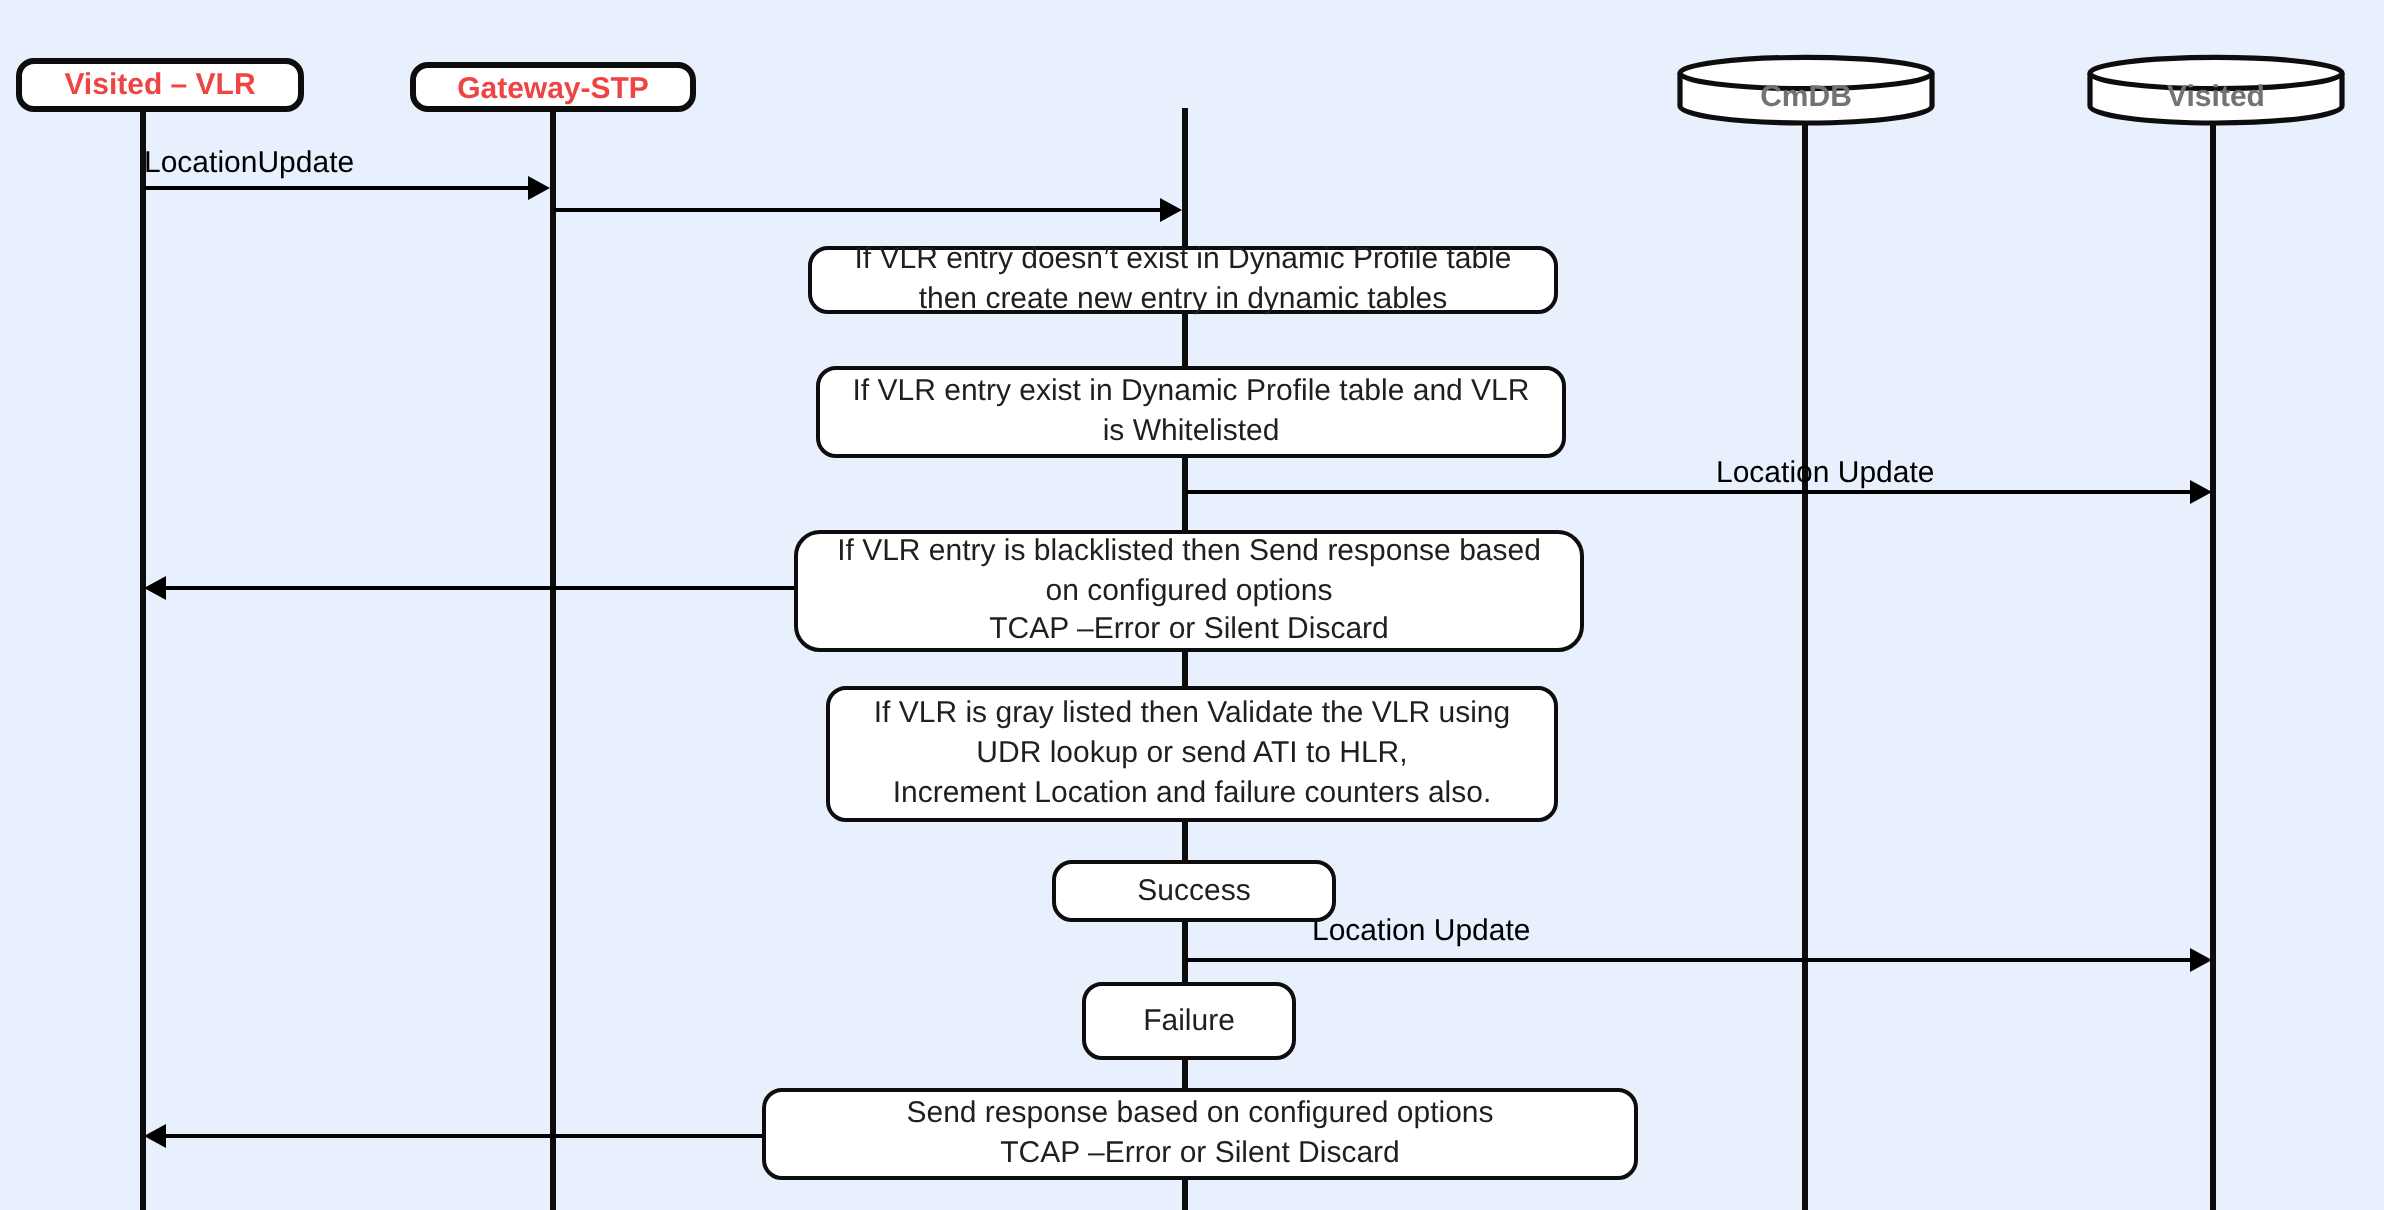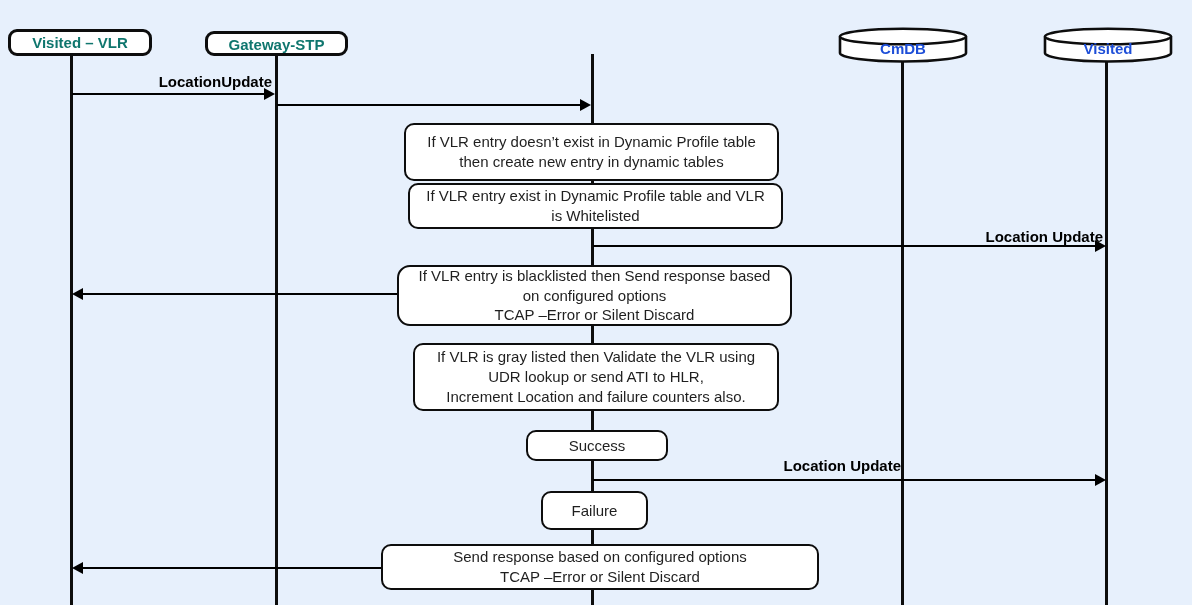--- a/index.html
+++ b/index.html
@@ -10,34 +10,34 @@
     font-family:"Liberation Sans", sans-serif;
     overflow:hidden;
   }
   
   .actor{
     position:absolute;
     background:#fff;
     border:3px solid #0d0d0d;
     border-radius:9px;
     display:flex;align-items:center;justify-content:center;
-    font-weight:bold;font-size:15px;color:#0f766e;
+    font-weight:bold;font-size:15px;color:#ef4444;
     box-sizing:content-box;
   }
   #actor-vlr {left:8;  left:8px;  top:29px; width:138px; height:21px;}
   #actor-gstp{left:205px;top:31px; width:137px; height:19px;align-items:flex-end;}
   #actor-vstp{left:519px;top:32px; width:141px; height:18px;}
   
   .cyl{position:absolute;width:130px;height:37px;}
   #cyl-cmdb{left:838px;top:27px;}
   #cyl-hlr {left:1043px;top:27px;}
   .cyl svg{position:absolute;left:0;top:0;}
   .cyl-label{
     position:absolute;left:0;top:13px;width:100%;
-    text-align:center;font-weight:bold;font-size:15px;color:#1d4ed8;
+    text-align:center;font-weight:bold;font-size:15px;color:#737373;
   }
   
   .lifeline{position:absolute;width:3px;background:#0d0d0d;}
   #ll-vlr {left:70px;  top:55px; height:550px;}
   #ll-gstp{left:275px; top:55px; height:550px;}
   #ll-vstp{left:591px; top:54px; height:551px;}
   #ll-cmdb{left:901px; top:62px; height:543px;}
   #ll-hlr {left:1105px;top:62px; height:543px;}
   
   .msg{position:absolute;height:0;border-top:2px solid #000;}
@@ -51,40 +51,40 @@
     border-top:6px solid transparent;border-bottom:6px solid transparent;
     border-right:11px solid #000;
   }
   #msg1{left:72px; top:93px; width:192px;}
   #msg2{left:277px;top:104px;width:303px;}
   #msg3{left:593px;top:245px;width:502px;}
   #msg4{left:83px; top:293px;width:314px;}
   #msg5{left:593px;top:479px;width:502px;}
   #msg6{left:83px; top:567px;width:299px;}
   .msg-label{
-    position:absolute;text-align:right;
-    font-weight:bold;font-size:15px;color:#000;
+    position:absolute;text-align:left;
+    font-weight:normal;font-size:15px;color:#000;
   }
   #lbl1{left:72px; top:73px; width:200px;}
   #lbl3{left:858px;top:228px;width:245px;}
   #lbl5{left:656px;top:457px;width:245px;}
   
   .note{
     position:absolute;
     background:#fff;
     border:2px solid #0d0d0d;
     border-radius:10px;
     display:flex;align-items:center;justify-content:center;
     text-align:center;
     font-size:15px;color:#1f1f1f;line-height:1.32;
     white-space:pre-line;
     box-sizing:border-box;
     padding:2px 6px;
   }
-  #note1{left:404px;top:123px;width:375px;height:58px;}
+  #note1{left:404px;top:123px;width:375px;height:34px;}
   #note2{left:408px;top:183px;width:375px;height:46px;}
   #note3{left:397px;top:265px;width:395px;height:61px;border-radius:13px;}
   #note4{left:413px;top:343px;width:366px;height:68px;}
   #note5{left:526px;top:430px;width:142px;height:31px;}
   #note6{left:541px;top:491px;width:107px;height:39px;}
   #note7{left:381px;top:544px;width:438px;height:46px;}
 </style>
 </head>
 <body>
 

